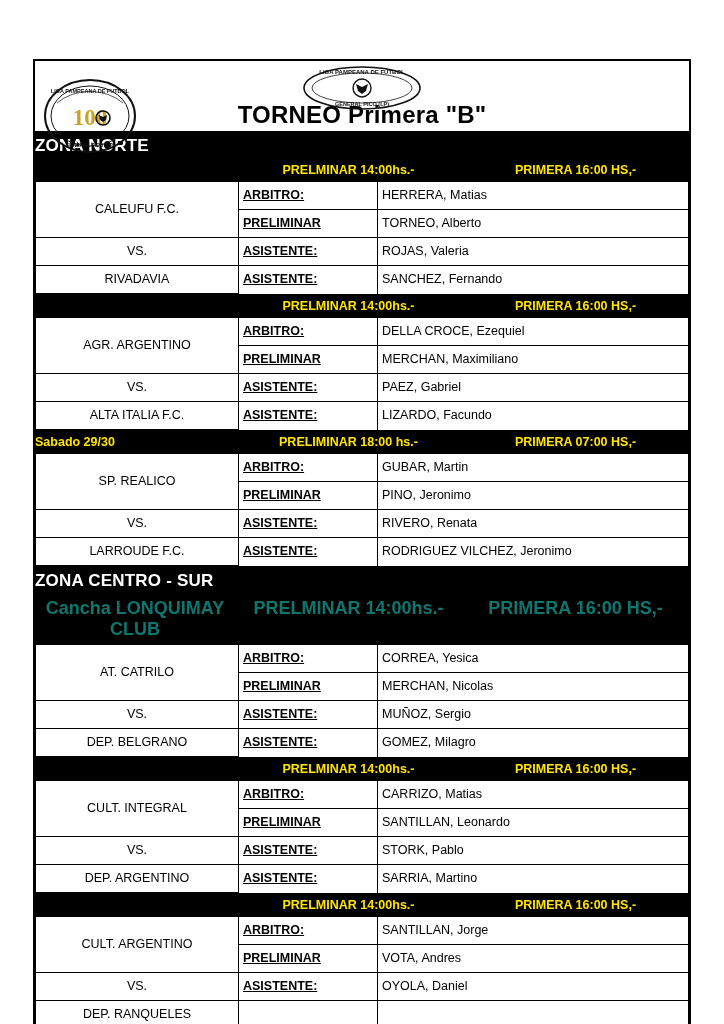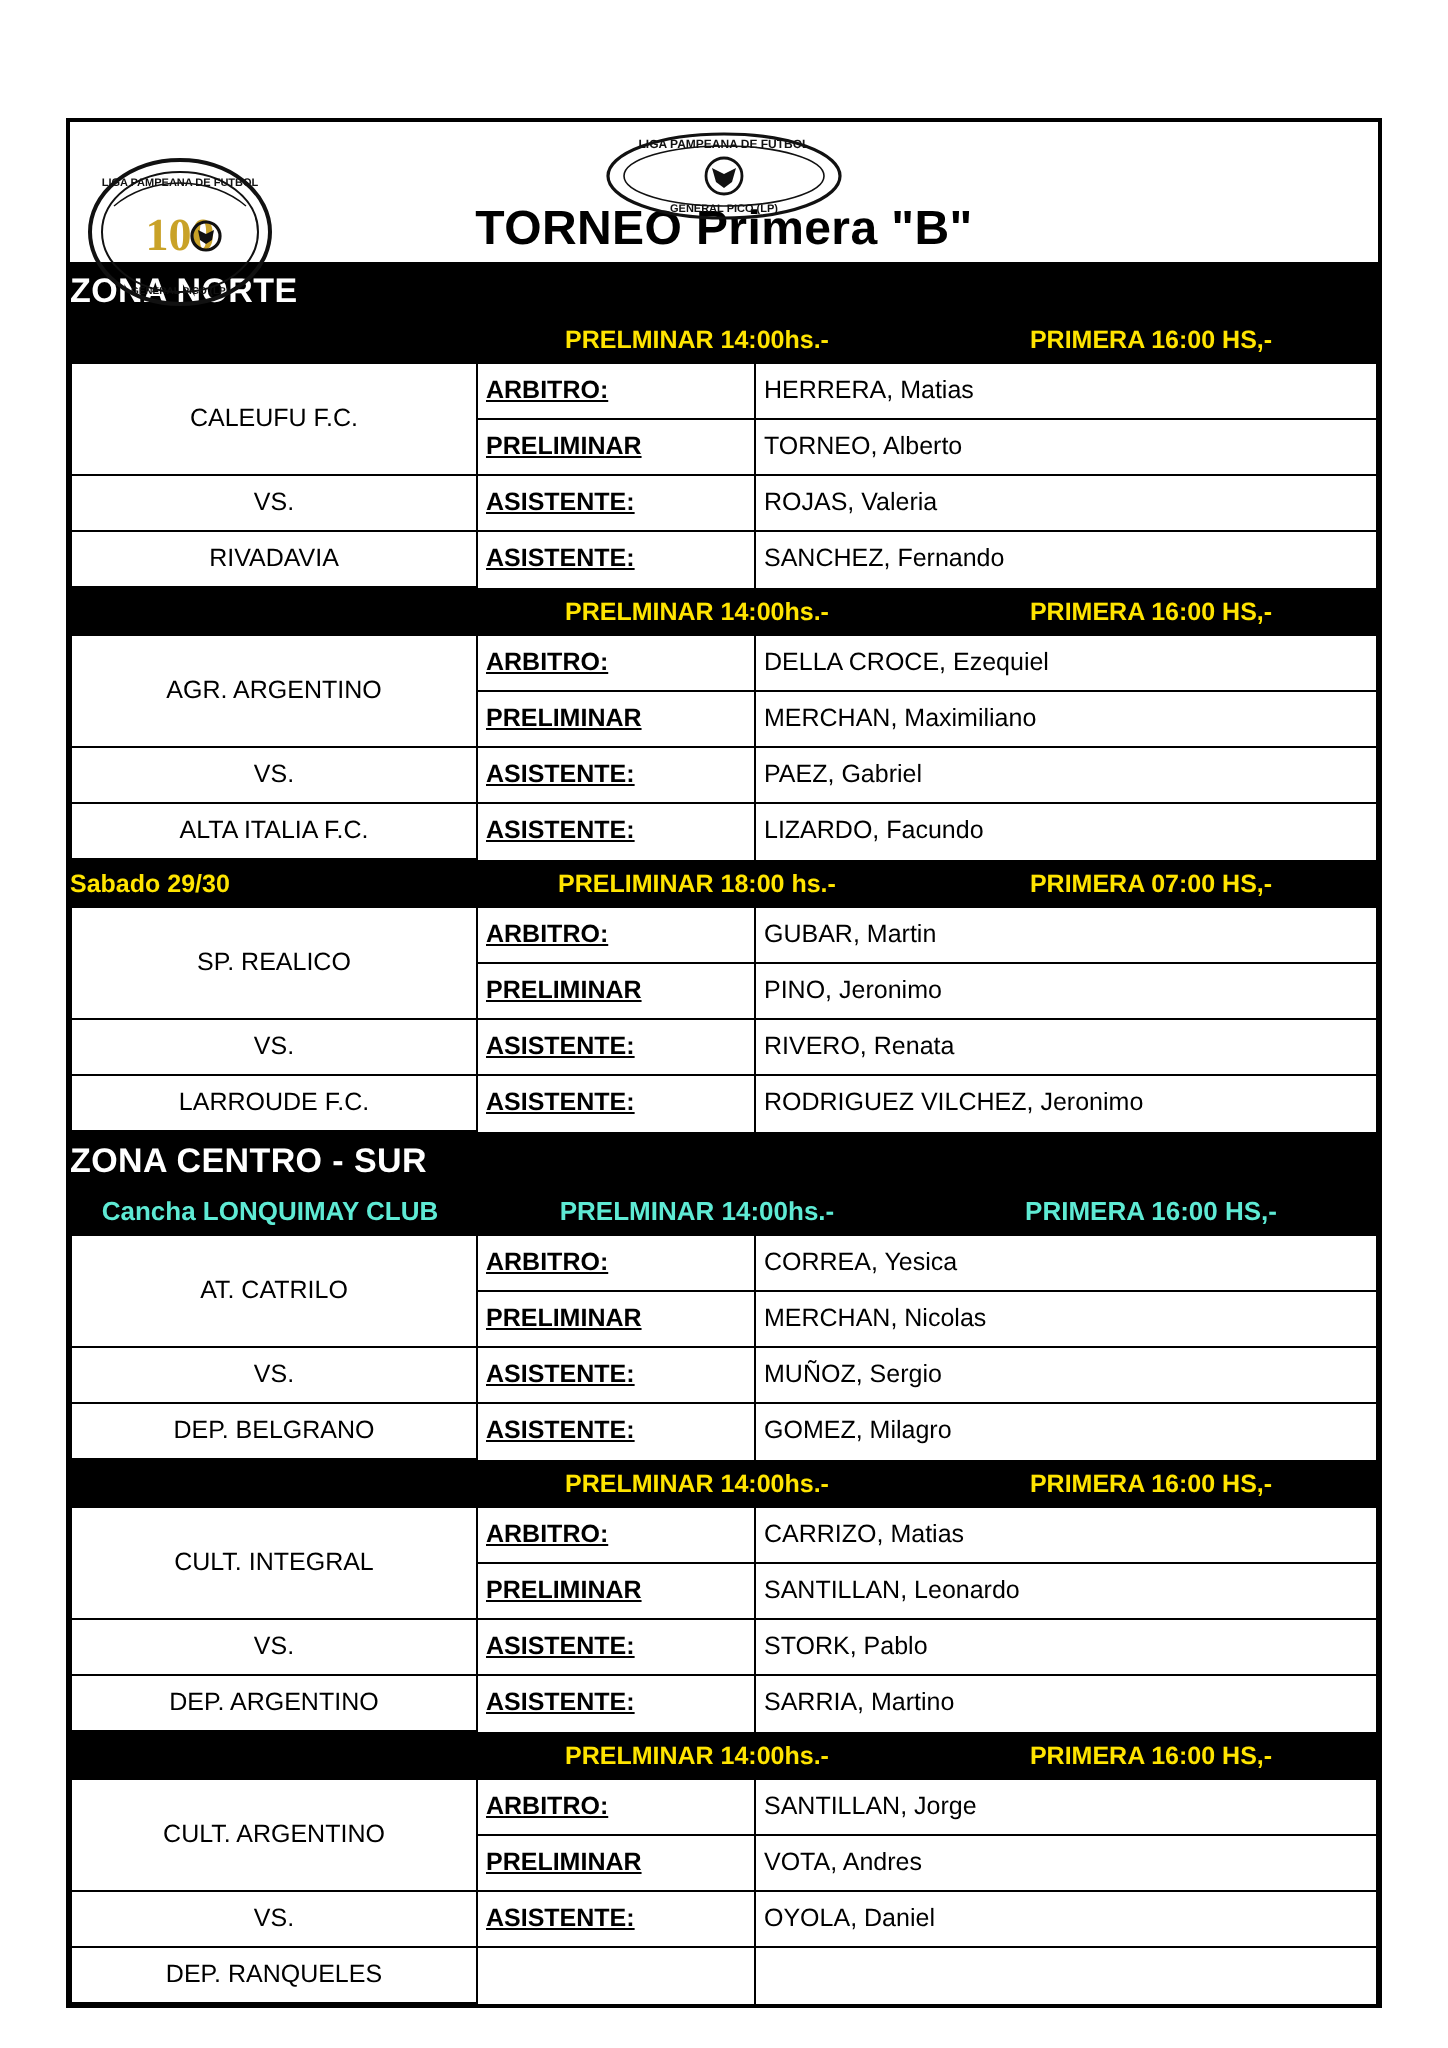--- a/index.html
+++ b/index.html
@@ -150,26 +150,25 @@
   tr:last-child td.rolecell,
   tr:last-child td.namecell {
     border-bottom: none;
   }
   .block {
     border-bottom: 2px solid #000;
   }
   .block.nobot { border-bottom: none; }
   .cancha-band {
     background: #000;
-    color: #5eead4;
-    font-size: 13px;
+    color: #0f766e;
+    font-size: 18px;
     font-weight: bold;
     display: flex;
     padding: 3px 0 4px 0;
-    align-items: center;
   }
   .cancha-band .c1 { flex: 0 0 200px; text-align: center; }
   .cancha-band .c2 { flex: 1; text-align: center; }
   .cancha-band .c3 { flex: 1; text-align: center; }
 </style>
 </head>
 <body>
 
 <div class="page">
   <div class="sheet">

